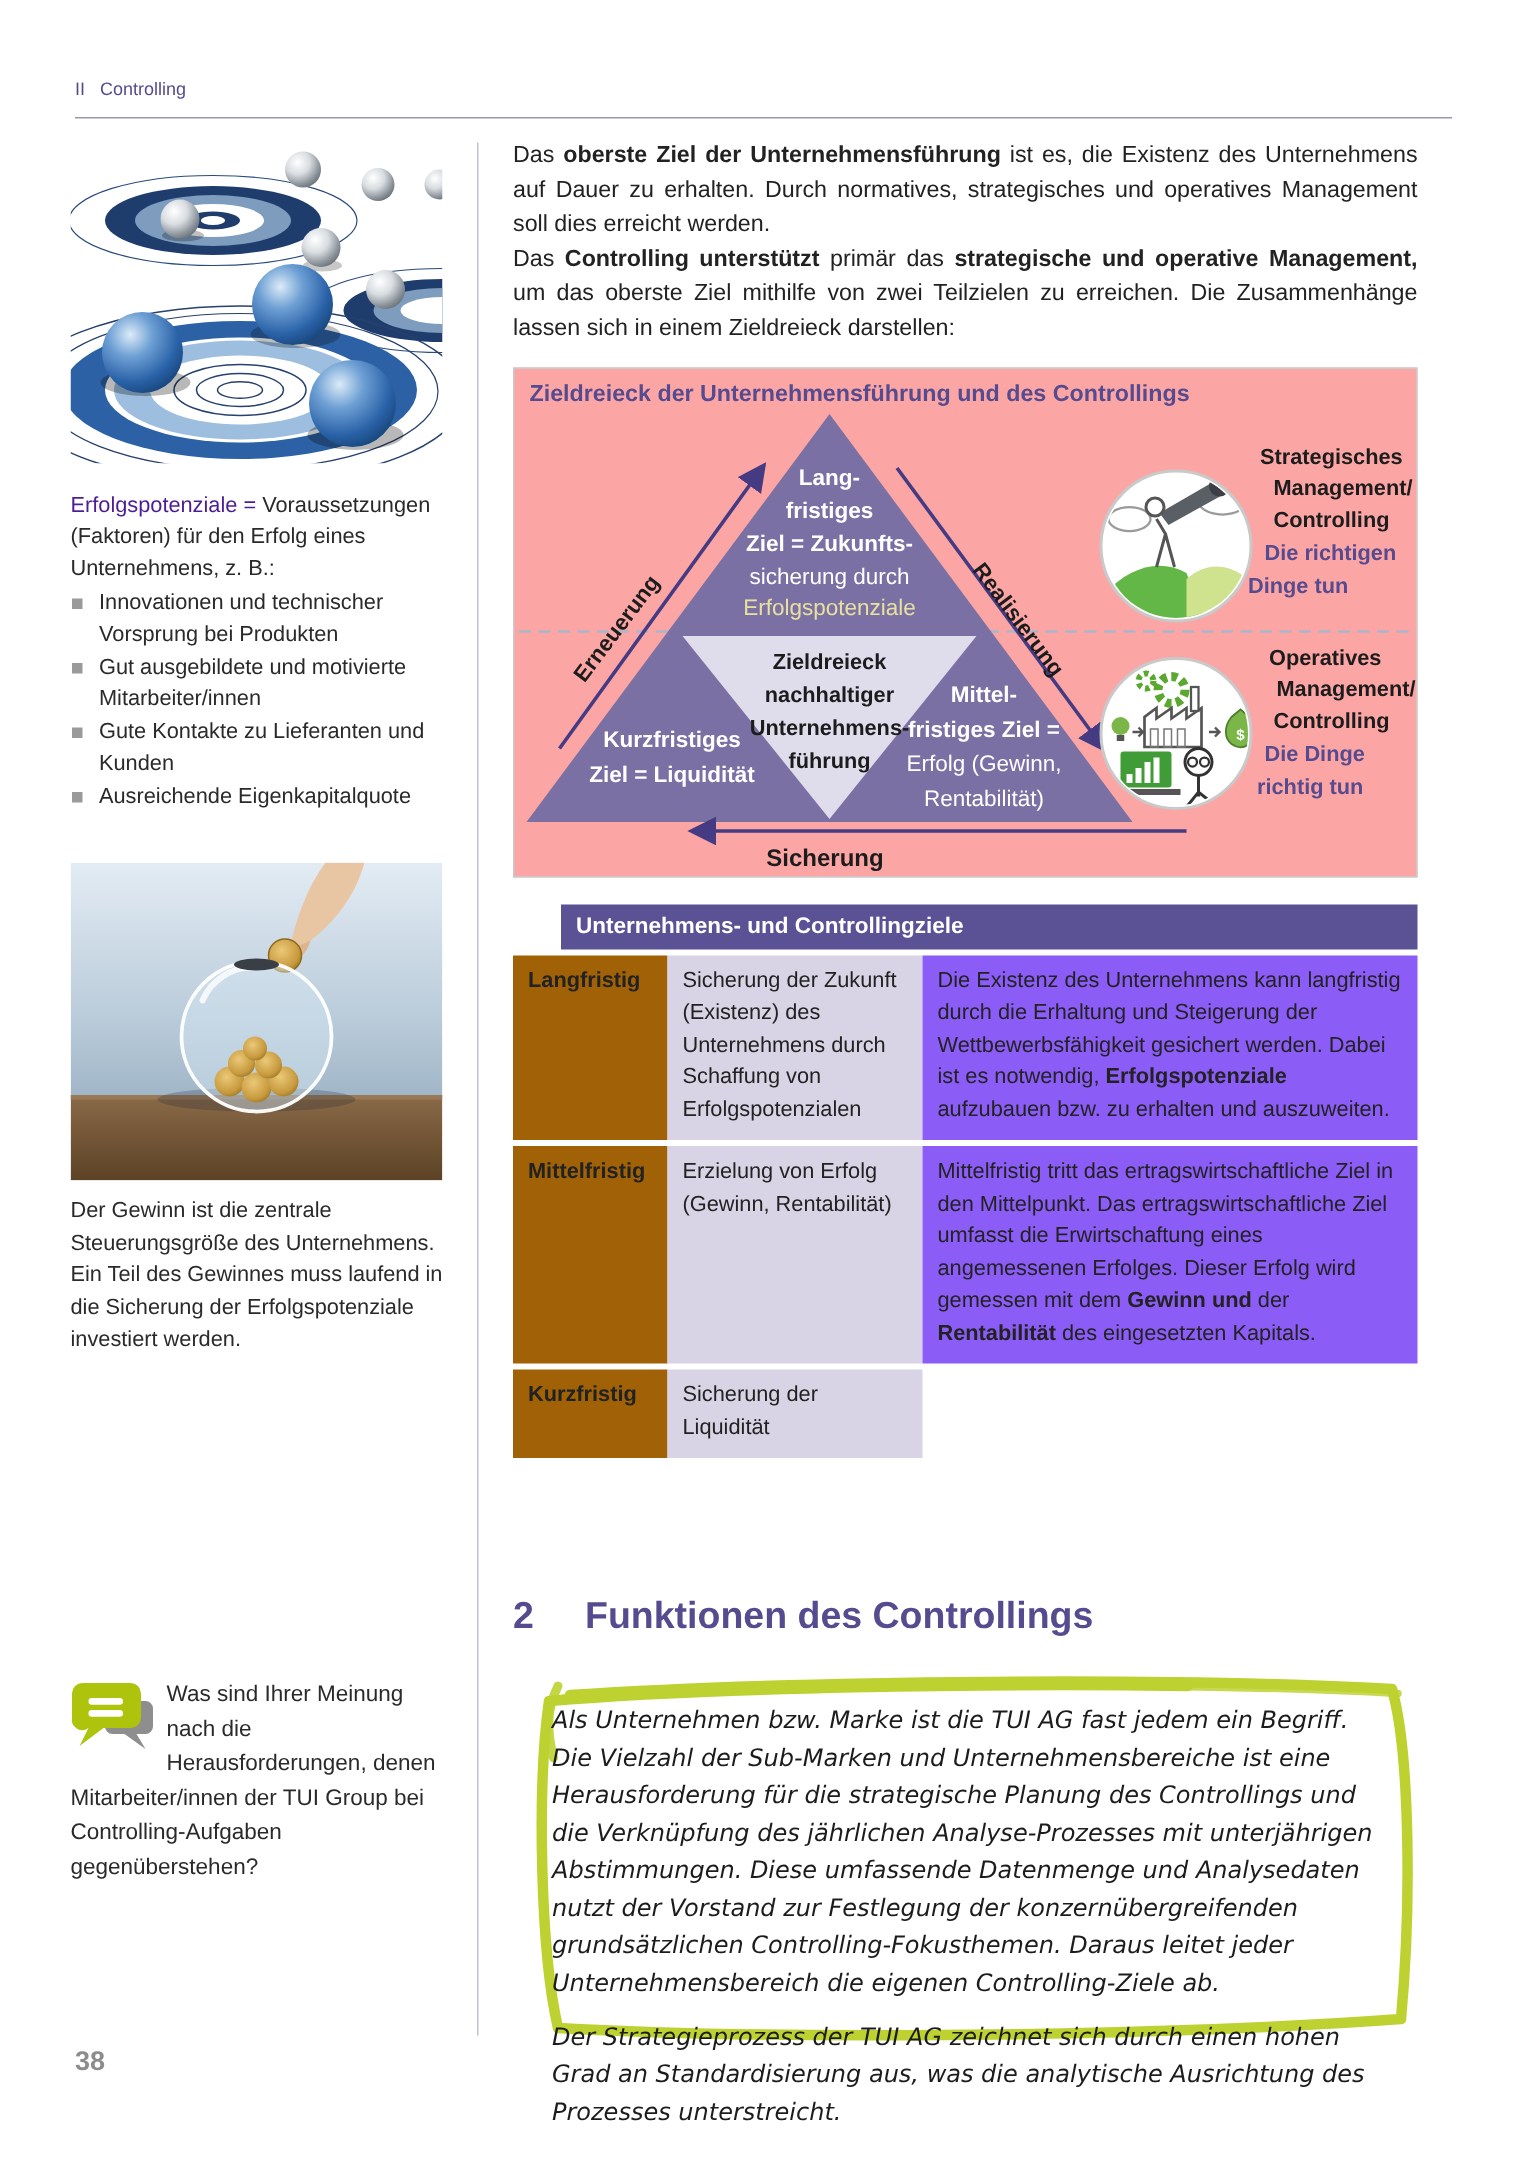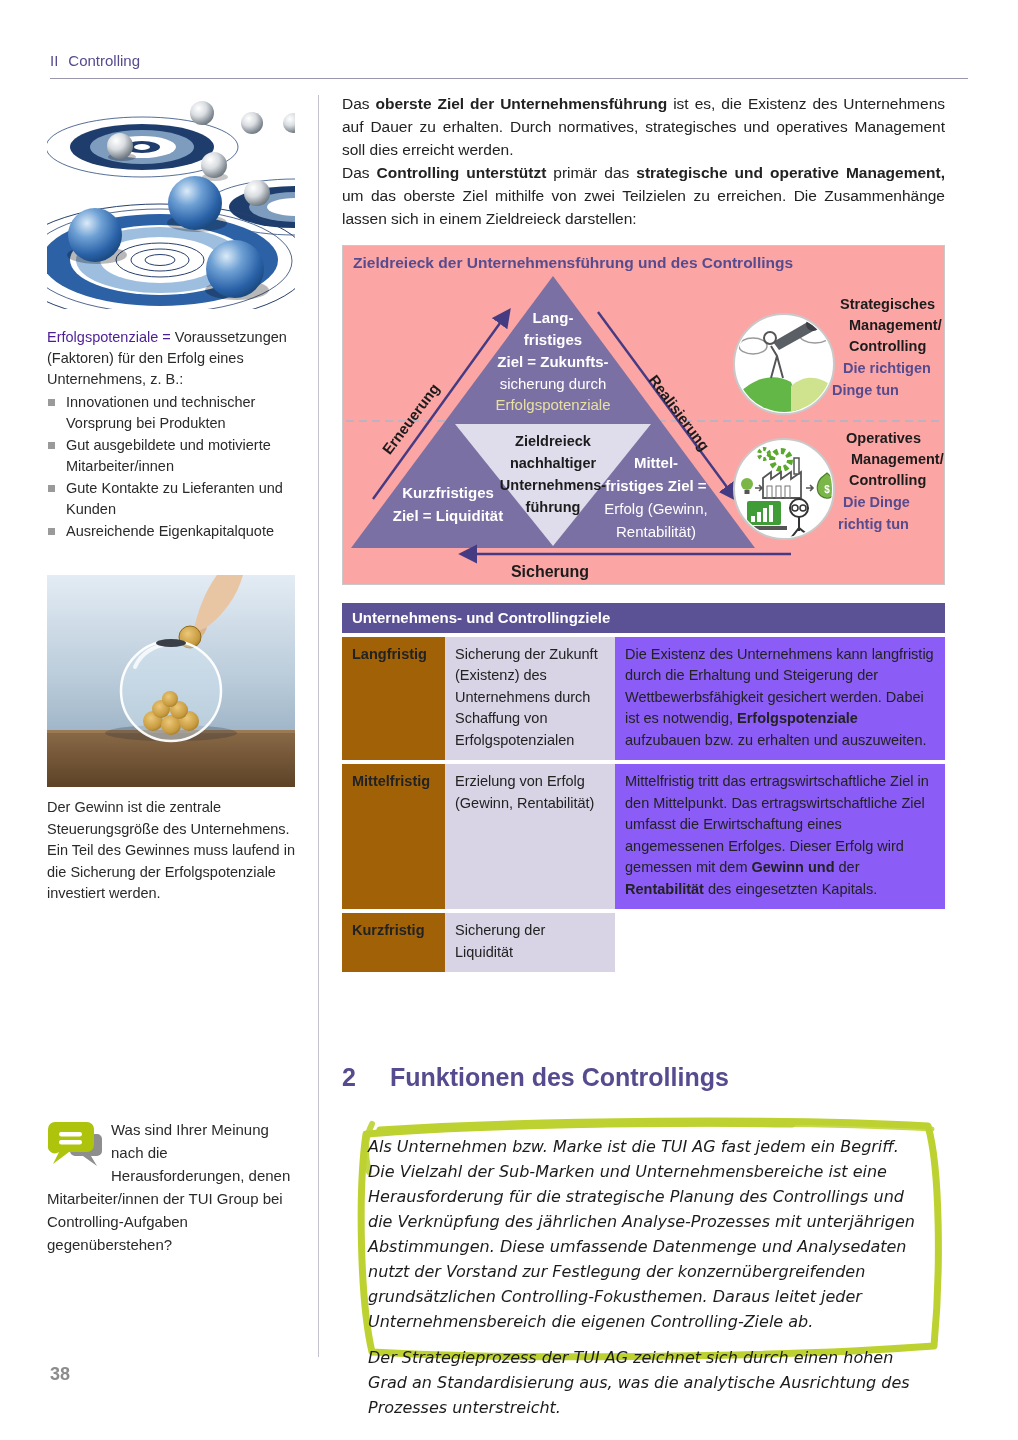--- a/index.html
+++ b/index.html
@@ -1,21 +1,21 @@
 <!DOCTYPE html>
 <html><head>
 <meta charset="utf-8">
 <style>
   html,body{margin:0;padding:0;background:#e9e9e9;}
   .page{position:relative;width:1018px;height:1440px;background:#fff;margin:0 auto;
         font-family:"Liberation Sans",sans-serif;color:#222;overflow:hidden;}
   .abs{position:absolute;}
 
   
-  .chapter{left:50px;top:52px;font-size:15px;color:#564b8e;}
+  .chapter{left:50px;top:52px;font-size:12px;color:#564b8e;}
   .chapter .num{margin-right:10px;}
   .head-rule{left:50px;top:78px;width:918px;height:1px;background:#9a96ad;}
   .divider-v{left:318px;top:95px;width:1px;height:1262px;background:#c4c2cf;}
 
   
   .img-box{left:47px;top:95px;width:248px;height:214px;overflow:hidden;}
   .margin-note{left:47px;top:327px;width:254px;font-size:14.5px;line-height:21px;color:#2a2a2a;}
   .margin-note .term{color:#4c1d95;font-weight:normal;}
   .mn-bullets{margin:2px 0 0 0;padding:0;list-style:none;}
   .mn-bullets li{position:relative;padding-left:19px;margin-top:1px;}
@@ -29,21 +29,21 @@
   .intro{left:342px;top:92px;width:603px;font-size:15.5px;line-height:23px;text-align:justify;}
   .intro p{margin:0;}
   .b{font-weight:bold;}
 
   .diagram{left:342px;top:245px;width:601px;height:338px;border:1px solid #c9c9c9;background:#fca5a5;}
   .diagram-title{position:absolute;left:10px;top:8px;font-size:15.5px;font-weight:bold;color:#564b8e;}
   .diagram svg{position:absolute;left:0;top:0;}
 
   
   .ctable{left:342px;top:603px;width:603px;font-size:14.5px;line-height:21.5px;}
-  .t-head{background:#5b5195;color:#fff;font-weight:bold;font-size:15px;padding:4px 10px;}
+  .t-head{background:#5b5195;color:#fff;font-weight:bold;font-size:15px;padding:4px 10px;margin-left:32px;}
   .t-row{display:grid;grid-template-columns:103px 170px 330px;margin-top:4px;}
   .t-row .c1{background:#a16207;font-weight:bold;padding:7px 8px 9px 10px;}
   .t-row .c2{background:#d8d4e5;padding:7px 10px 9px 10px;}
   .t-row .c3{background:#8b5cf6;padding:7px 10px 9px 10px;}
 
   .section-heading{left:342px;top:1063px;display:flex;font-size:25px;font-weight:bold;color:#564b8e;}
   .section-heading .s-num{width:48px;}
 
   .tui-border{left:342px;top:1110px;width:606px;height:258px;pointer-events:none;}
   .tui-text{left:368px;top:1134px;width:556px;font-family:"DejaVu Sans",sans-serif;

